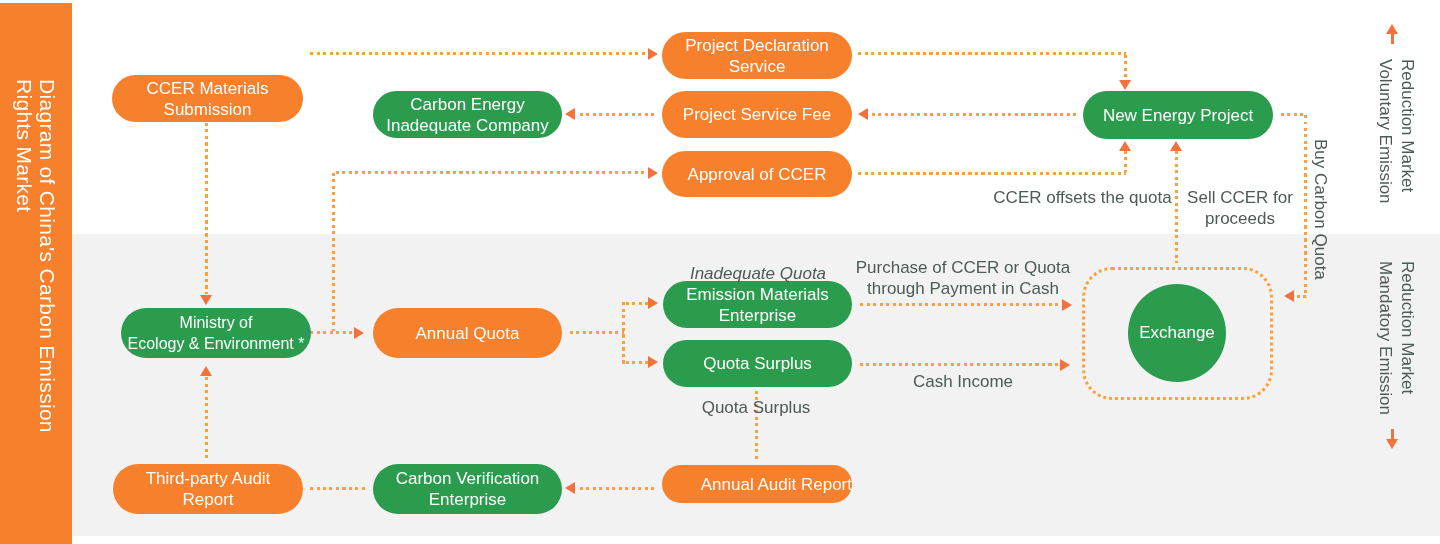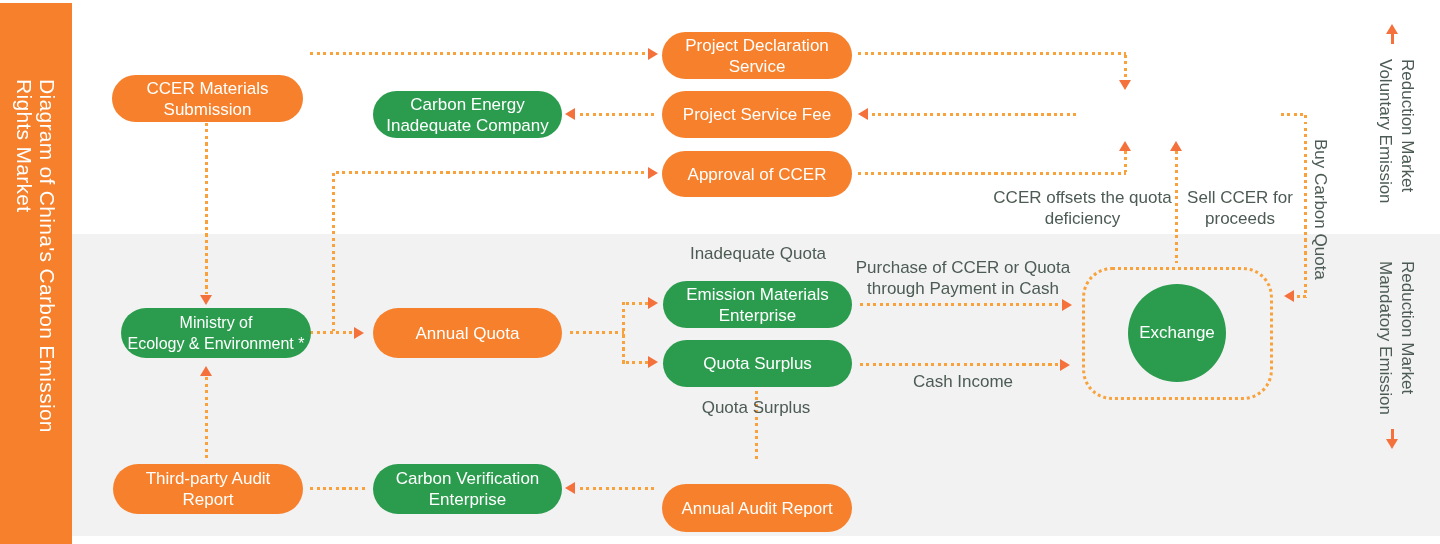--- a/index.html
+++ b/index.html
@@ -130,20 +130,23 @@
     <span>Project Declaration</span>
     <span>Service</span>
   </div>
   <div class="pill green" style="left:373px;top:91px;width:189px;height:47px;">
     <span>Carbon Energy</span>
     <span>Inadequate Company</span>
   </div>
   <div class="pill orange" style="left:662px;top:91px;width:190px;height:47px;">
     <span>Project Service Fee</span>
   </div>
+  <div class="pill green" style="left:1083px;top:91px;width:190px;height:48px;">
+    <span>New Energy Project</span>
+  </div>
   <div class="pill orange" style="left:662px;top:151px;width:190px;height:46px;">
     <span>Approval of CCER</span>
   </div>
   <div class="pill green small" style="left:113px;top:308px;width:190px;height:50px;">
     <span>Ministry of</span>
     <span>Ecology &amp; Environment *</span>
   </div>
   <div class="pill orange" style="left:373px;top:308px;width:189px;height:50px;">
     <span>Annual Quota</span>
   </div>
@@ -155,39 +158,38 @@
     <span>Quota Surplus</span>
   </div>
   <div class="pill orange" style="left:113px;top:464px;width:190px;height:50px;">
     <span>Third-party Audit</span>
     <span>Report</span>
   </div>
   <div class="pill green" style="left:373px;top:464px;width:189px;height:50px;">
     <span>Carbon Verification</span>
     <span>Enterprise</span>
   </div>
-  <div class="pill orange" style="left:662px;top:484px;width:190px;height:48px;">
+  <div class="pill orange" style="left:662px;top:465px;width:190px;height:38px;align-items:flex-end;">
     <span>Annual Audit Report</span>
   </div>
 
   <div class="exchange-box"></div>
   <div class="exchange-circle">
     <span>Exchange</span>
   </div>
 
-  <div class="lab" style="left:672px;top:243px;width:172px;">Inadequate Quota</div>
+  <div class="lab" style="left:672px;top:263px;width:172px;font-style:italic;">Inadequate Quota</div>
   <div class="lab" style="left:848px;top:257px;width:230px;">
     <div>Purchase of CCER or Quota</div>
     <div>through Payment in Cash</div>
   </div>
   <div class="lab" style="left:878px;top:371px;width:170px;">Cash Income</div>
   <div class="lab" style="left:670px;top:397px;width:172px;">Quota Surplus</div>
   <div class="lab" style="left:990px;top:187px;width:185px;">
     <div>CCER offsets the quota</div>
-    <div>deficiency</div>
   </div>
   <div class="lab" style="left:1186px;top:187px;width:108px;">
     <div>Sell CCER for</div>
     <div>proceeds</div>
   </div>
   <div class="vtext-single" style="left:1310px;top:139px;height:150px;">Buy Carbon Quota</div>
 
   <div class="shaft-v" style="left:1391px;top:33px;height:11px;"></div>
   <div class="arr arr-u" style="left:1386px;top:24px;"></div>
   <div class="vtext" style="left:1374px;top:59px;height:160px;">

